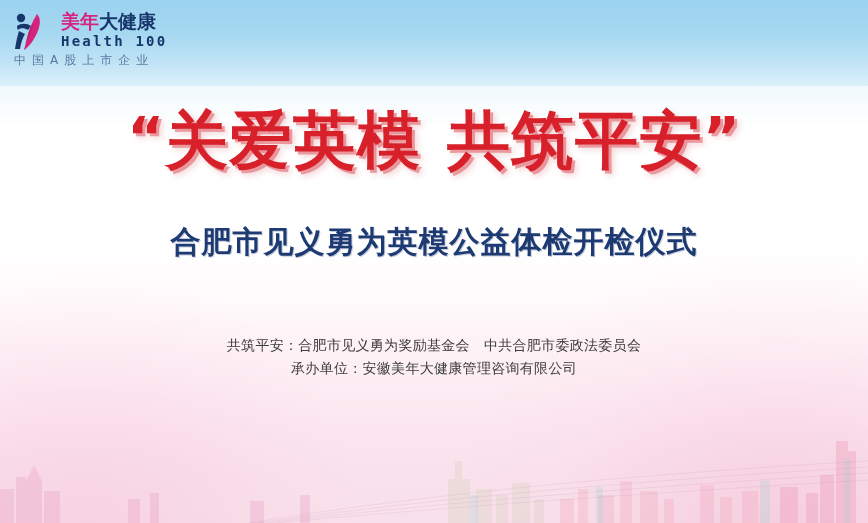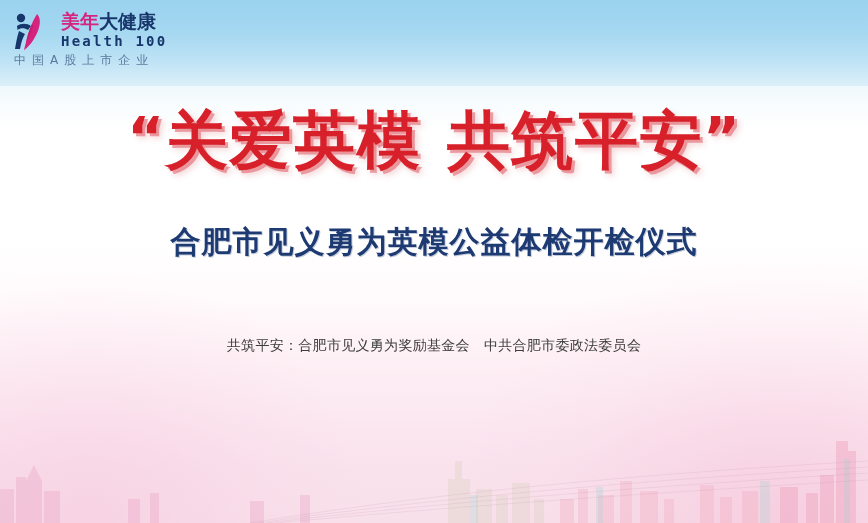--- a/index.html
+++ b/index.html
@@ -182,15 +182,16 @@
     </span>
   </div>
   <div class="logo-tag">中国A股上市企业</div>
 
   <div class="headline"><span class="q">“</span><span>关爱英模</span><span class="gap"></span><span>共筑平安</span><span class="q">”</span></div>
 
   <div class="subtitle">合肥市见义勇为英模公益体检开检仪式</div>
 
   <div class="credits">
     <div class="credit-line"><span>共筑平安：</span><span>合肥市见义勇为奖励基金会</span><span class="sep"></span><span>中共合肥市委政法委员会</span></div>
+    <div class="credit-line"><span>承办单位：</span><span>安徽美年大健康管理咨询有限公司</span></div>
   </div>
 
 </div>
 
 </body></html>

